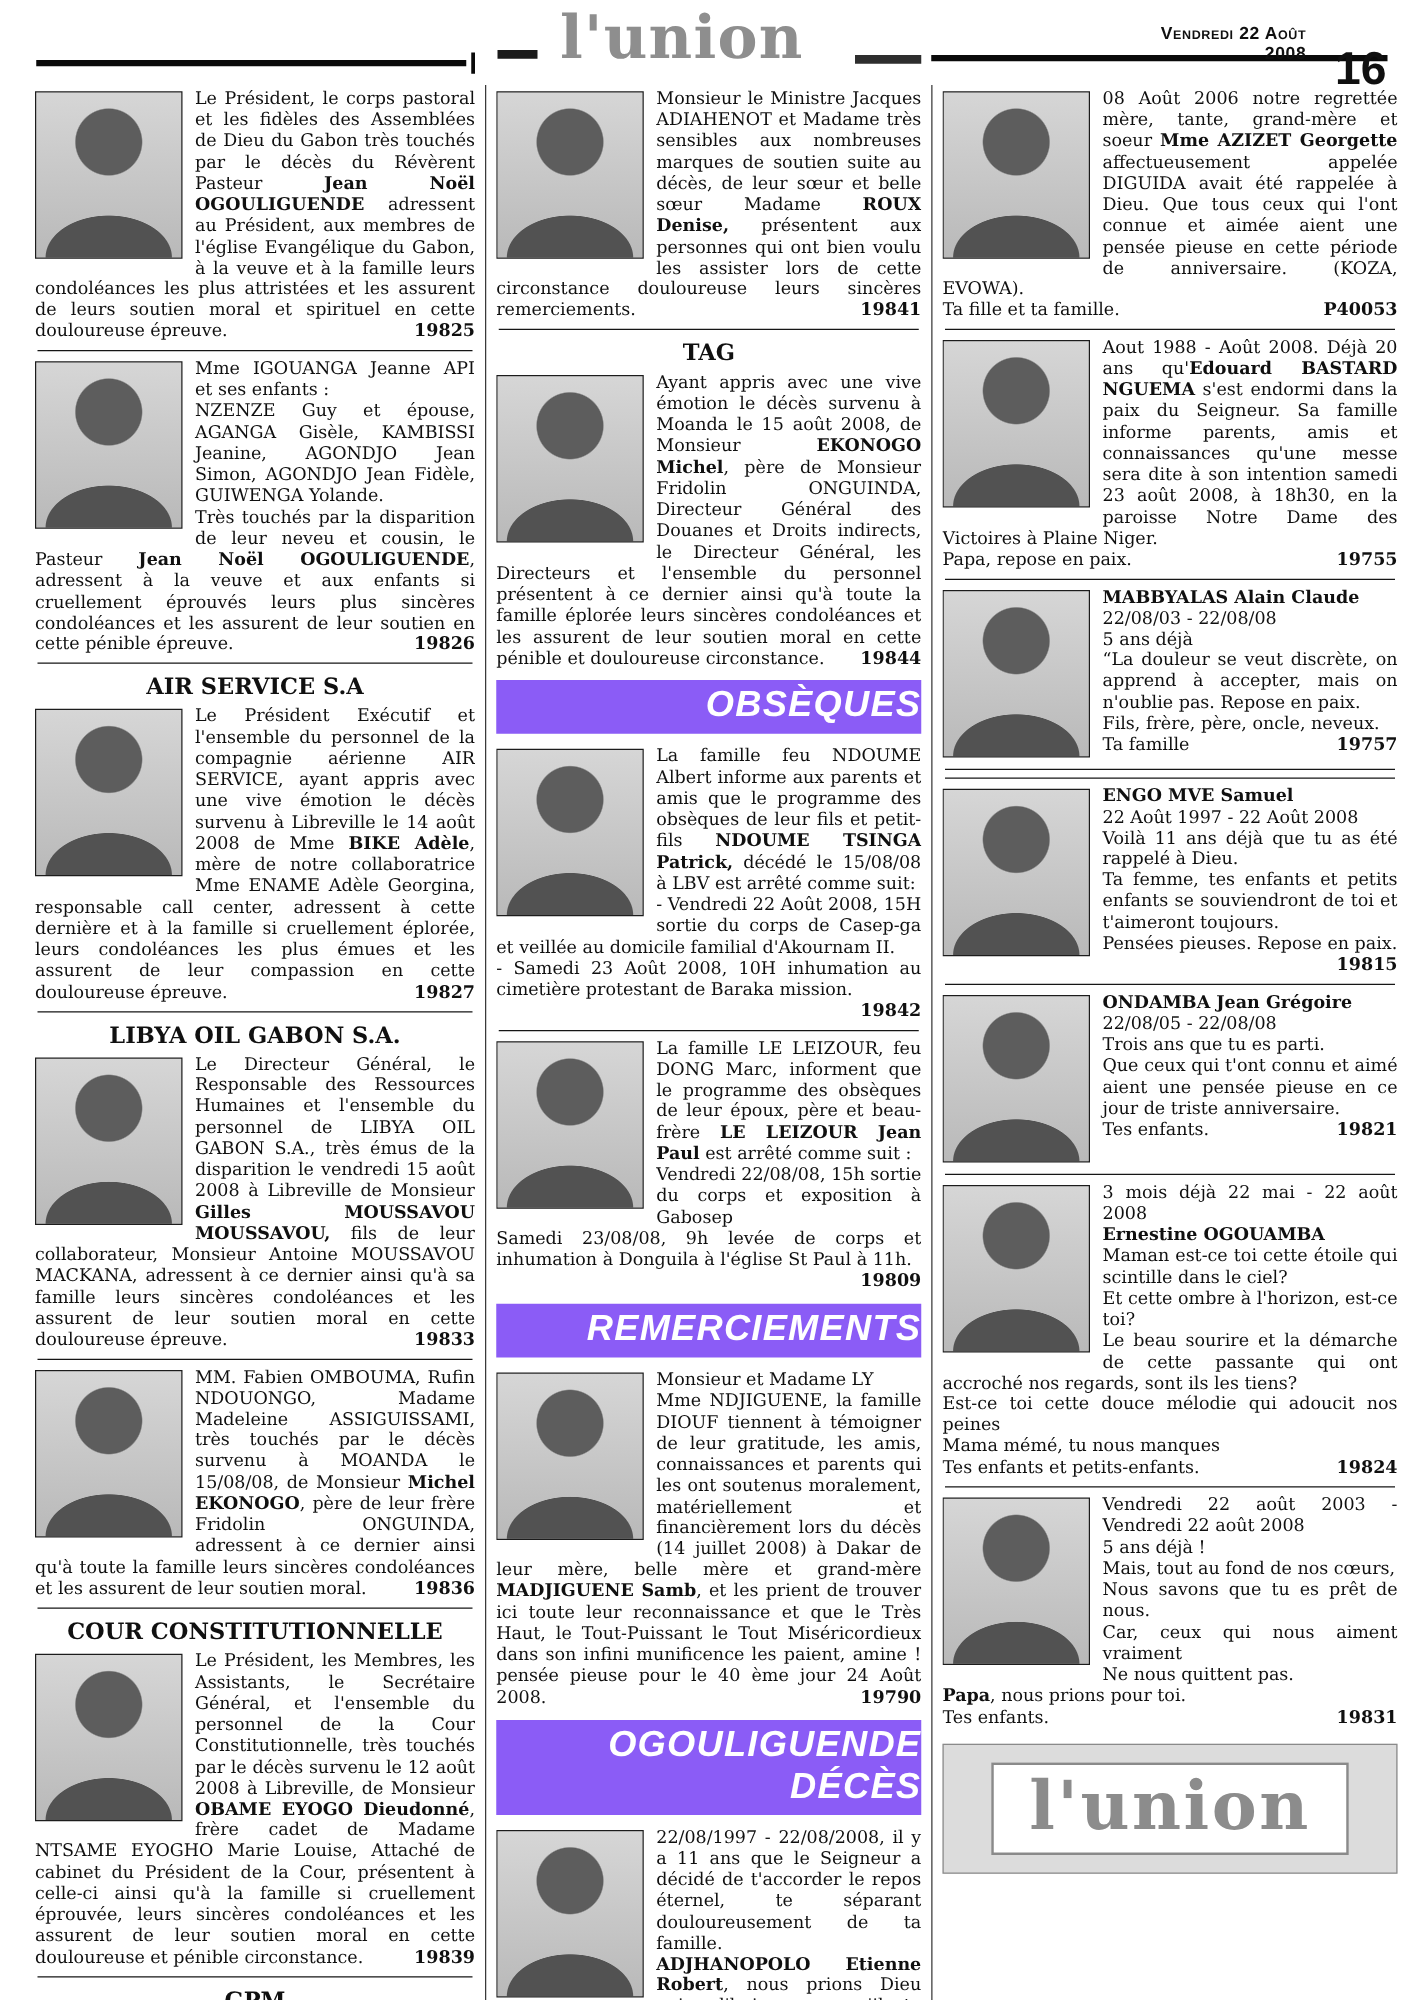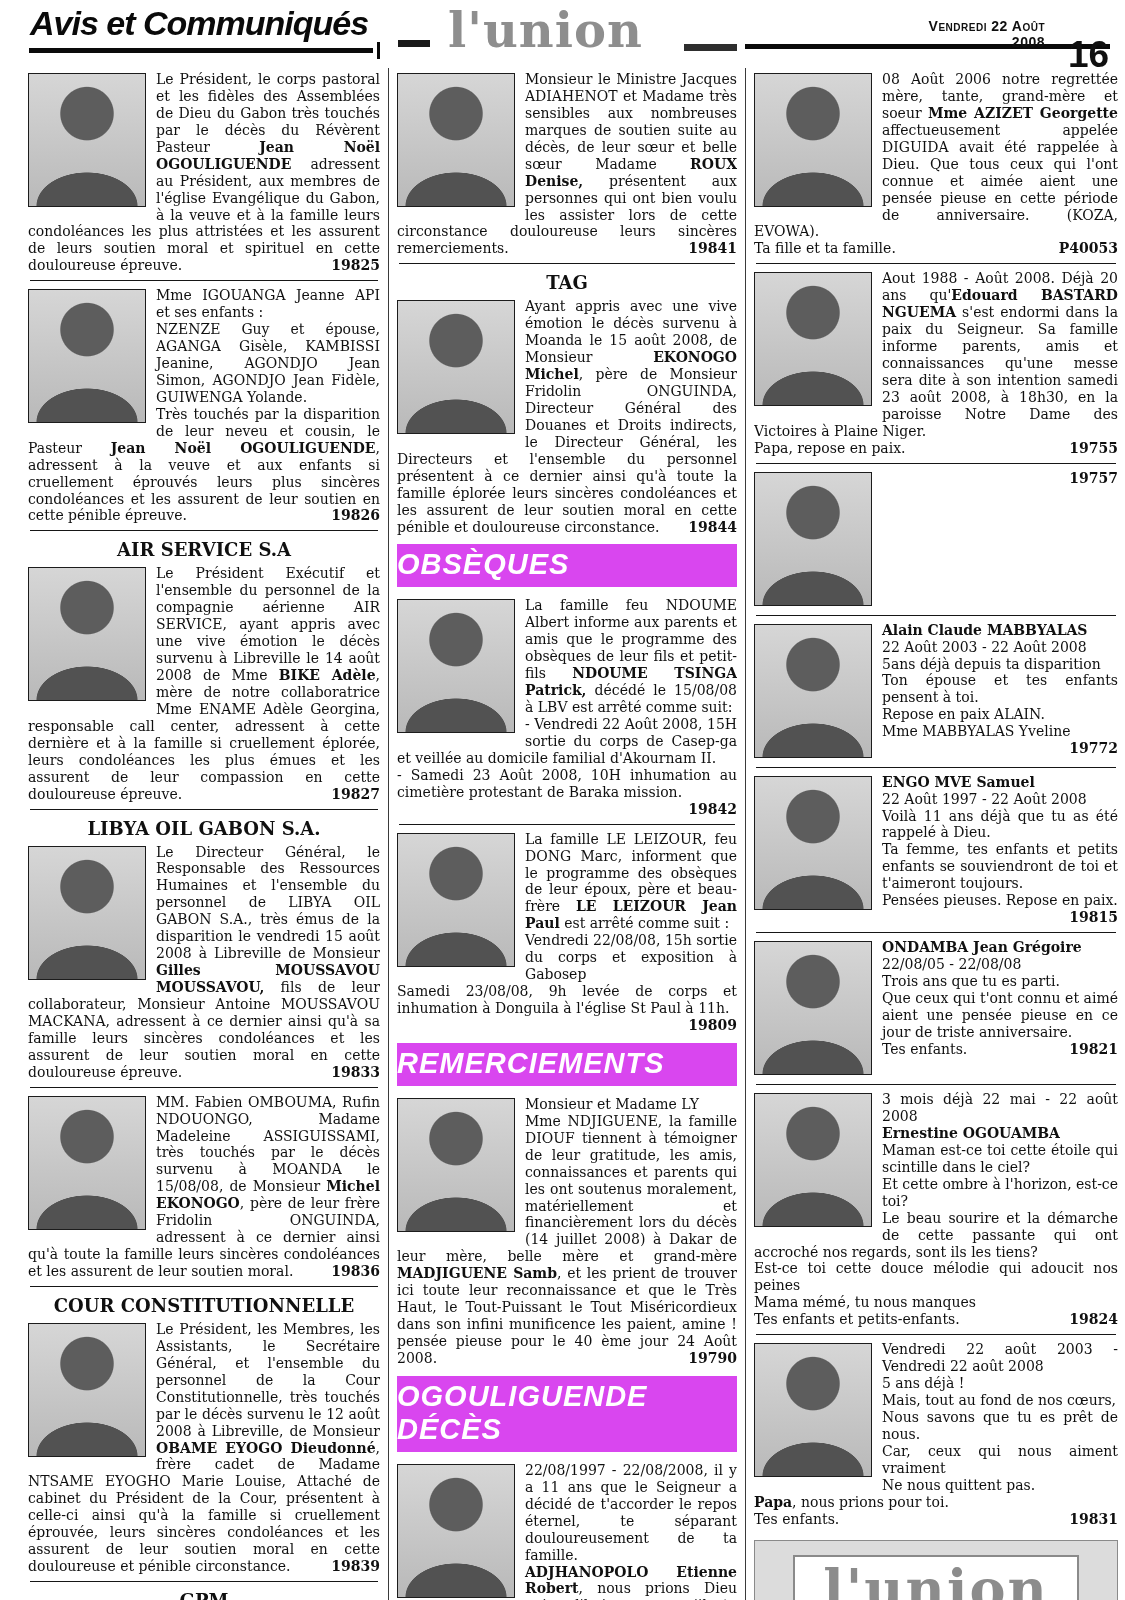--- a/index.html
+++ b/index.html
@@ -38,38 +38,37 @@
            radial-gradient(ellipse 72% 42% at 50% 100%, #525252 0 60%, rgba(0,0,0,0) 61%),
            linear-gradient(#d6d6d6,#b9b9b9);}
   .body{margin:0;font-size:14px;line-height:1.21;text-align:justify;}
   .txt{white-space:pre-line;}
   .ref{float:right;font-weight:bold;margin-left:8px;}
   .sec-head{clear:both;text-align:center;font-weight:bold;font-size:18px;margin:8px 0 4px;}
   .rule{clear:both;border-top:1.5px solid #161616;margin:6px 2px;}
   b{font-weight:bold;}
 
   
-  .banner{clear:both;background:#d946ef;color:#fff;text-align:left;margin:9px 0 10px;
+  .banner{clear:both;background:#8b5cf6;color:#fff;text-align:right;margin:9px 0 10px;
           font-family:"Liberation Sans",sans-serif;font-weight:bold;font-style:italic;
           font-size:29px;letter-spacing:1px;padding:4px 0 6px;}
 
   
   .logo-box{margin-top:12px;background:#dcdcdc;border:1px solid #8a8a8a;
             padding:14px 0;display:flex;justify-content:center;}
   .logo-inner{background:#fff;border:2px solid #8a8a8a;padding:0 28px 6px;}
   .logo-text{font-family:"DejaVu Serif",serif;font-weight:bold;font-size:54px;
              color:#8c8c8c;letter-spacing:2px;}
 </style>
 </head>
 <body>
 
 <div class="page">
 
   <div class="hdr">
-    <div class="hdr-title">Avis et Communiqués</div>
     <div class="hdr-bar-left"></div>
     <div class="hdr-tick"></div>
     <div class="hdr-dash1"></div>
     <div class="masthead">l'union</div>
     <div class="hdr-dash2"></div>
     <div class="hdr-bar-right"></div>
     <div class="hdr-date">Vendredi 22 Août 2008</div>
     <div class="hdr-page">16</div>
   </div>
 
@@ -187,33 +186,29 @@
 
       <article class="item">
         <div class="photo"></div>
         <p class="body"><span class="txt">Aout 1988 - Août 2008. Déjà 20 ans qu'<b>Edouard BASTARD NGUEMA</b> s'est endormi dans la paix du Seigneur. Sa famille informe parents, amis et connaissances qu'une messe sera dite à son intention samedi 23 août 2008, à 18h30, en la paroisse Notre Dame des Victoires à Plaine Niger.
 Papa, repose en paix.</span><span class="ref">19755</span></p>
       </article>
       <div class="rule"></div>
 
       <article class="item">
         <div class="photo"></div>
-        <p class="body"><span class="ref">19757</span></p>
-      </article>
-      <div class="rule"></div>
-
-      <article class="item">
-        <div class="photo"></div>
-        <p class="body"><span class="txt"><b>Alain Claude MABBYALAS</b>
-22 Août 2003 - 22 Août 2008
-5ans déjà depuis ta disparition
-Ton épouse et tes enfants pensent à toi.
-Repose en paix ALAIN.
-Mme MABBYALAS Yveline</span><span class="ref">19772</span></p>
-      </article>
+        <p class="body"><span class="txt"><b>MABBYALAS Alain Claude</b>
+22/08/03 - 22/08/08
+5 ans déjà
+“La douleur se veut discrète, on apprend à accepter, mais on n'oublie pas. Repose en paix.
+Fils, frère, père, oncle, neveux.
+Ta famille</span><span class="ref">19757</span></p>
+      </article>
+      <div class="rule"></div>
+
       <div class="rule"></div>
 
       <article class="item">
         <div class="photo"></div>
         <p class="body"><span class="txt"><b>ENGO MVE Samuel</b>
 22 Août 1997 - 22 Août 2008
 Voilà 11 ans déjà que tu as été rappelé à Dieu.
 Ta femme, tes enfants et petits enfants se souviendront de toi et t'aimeront toujours.
 Pensées pieuses. Repose en paix.</span><span class="ref">19815</span></p>
       </article>

